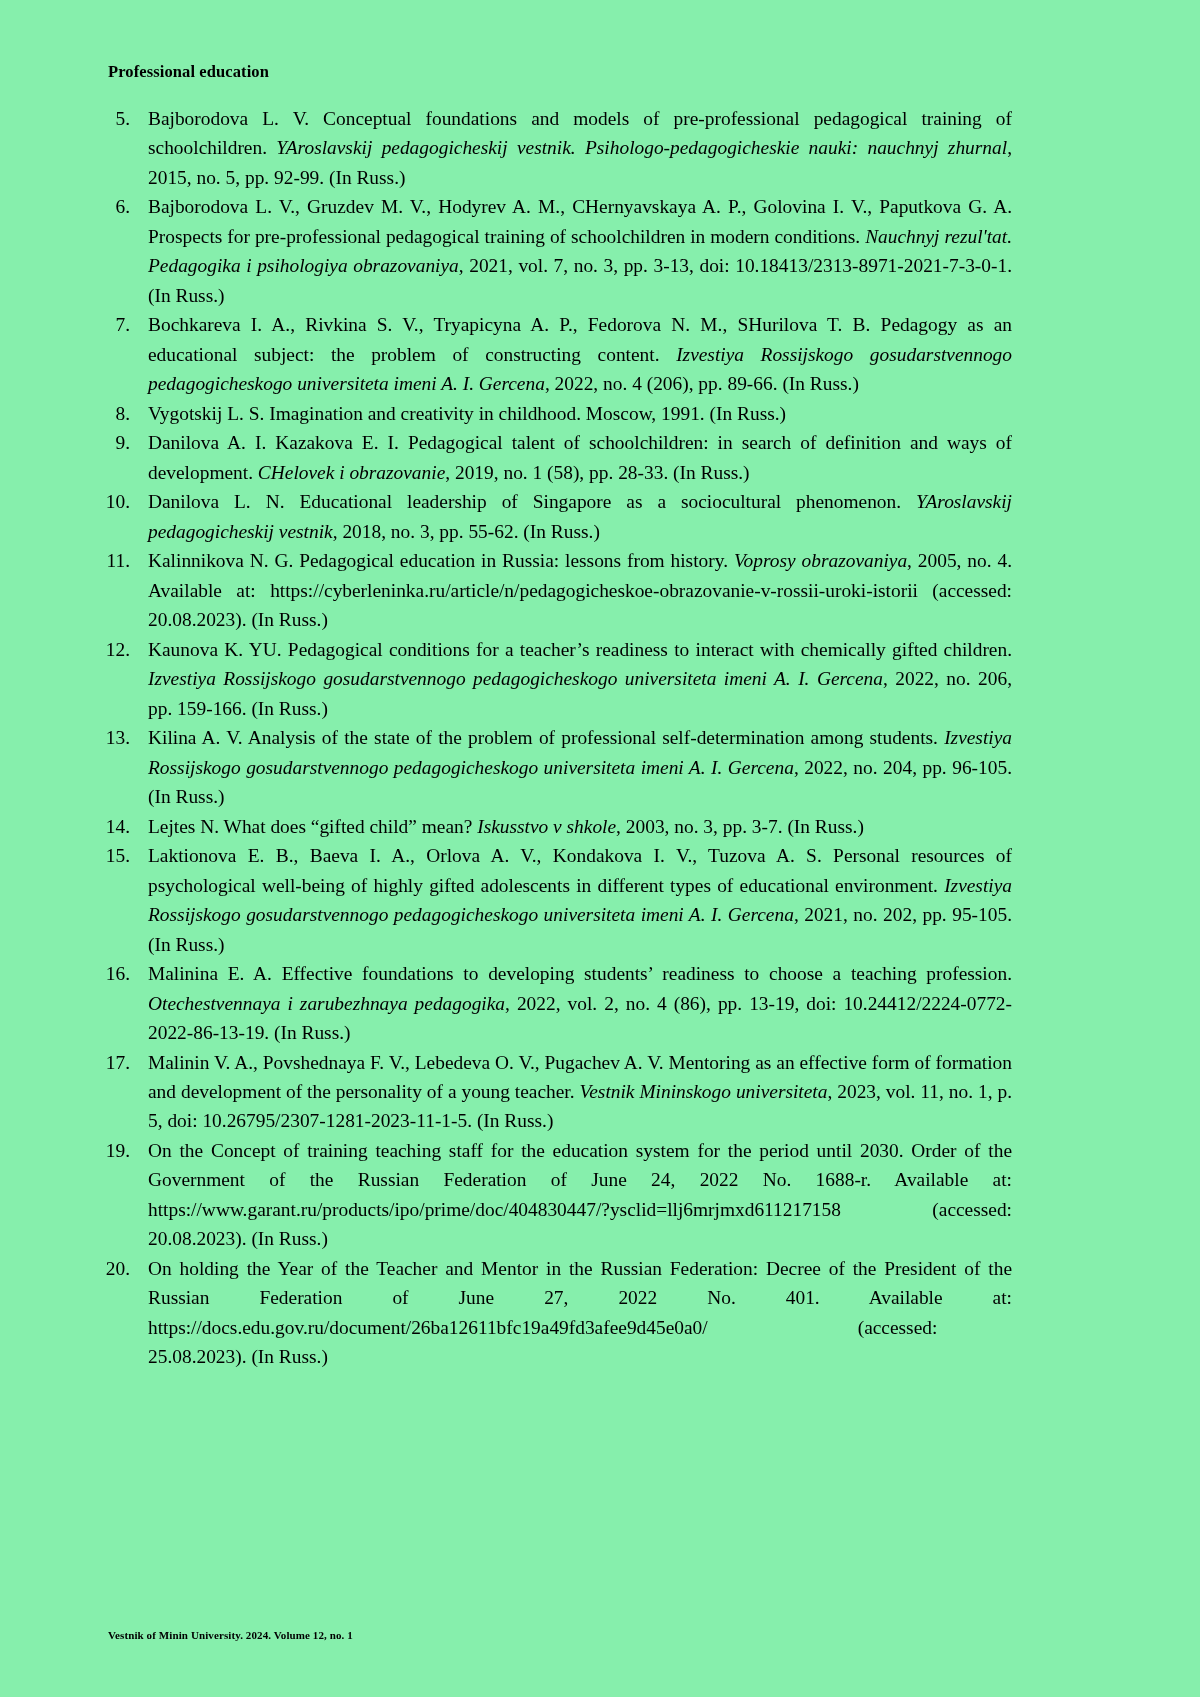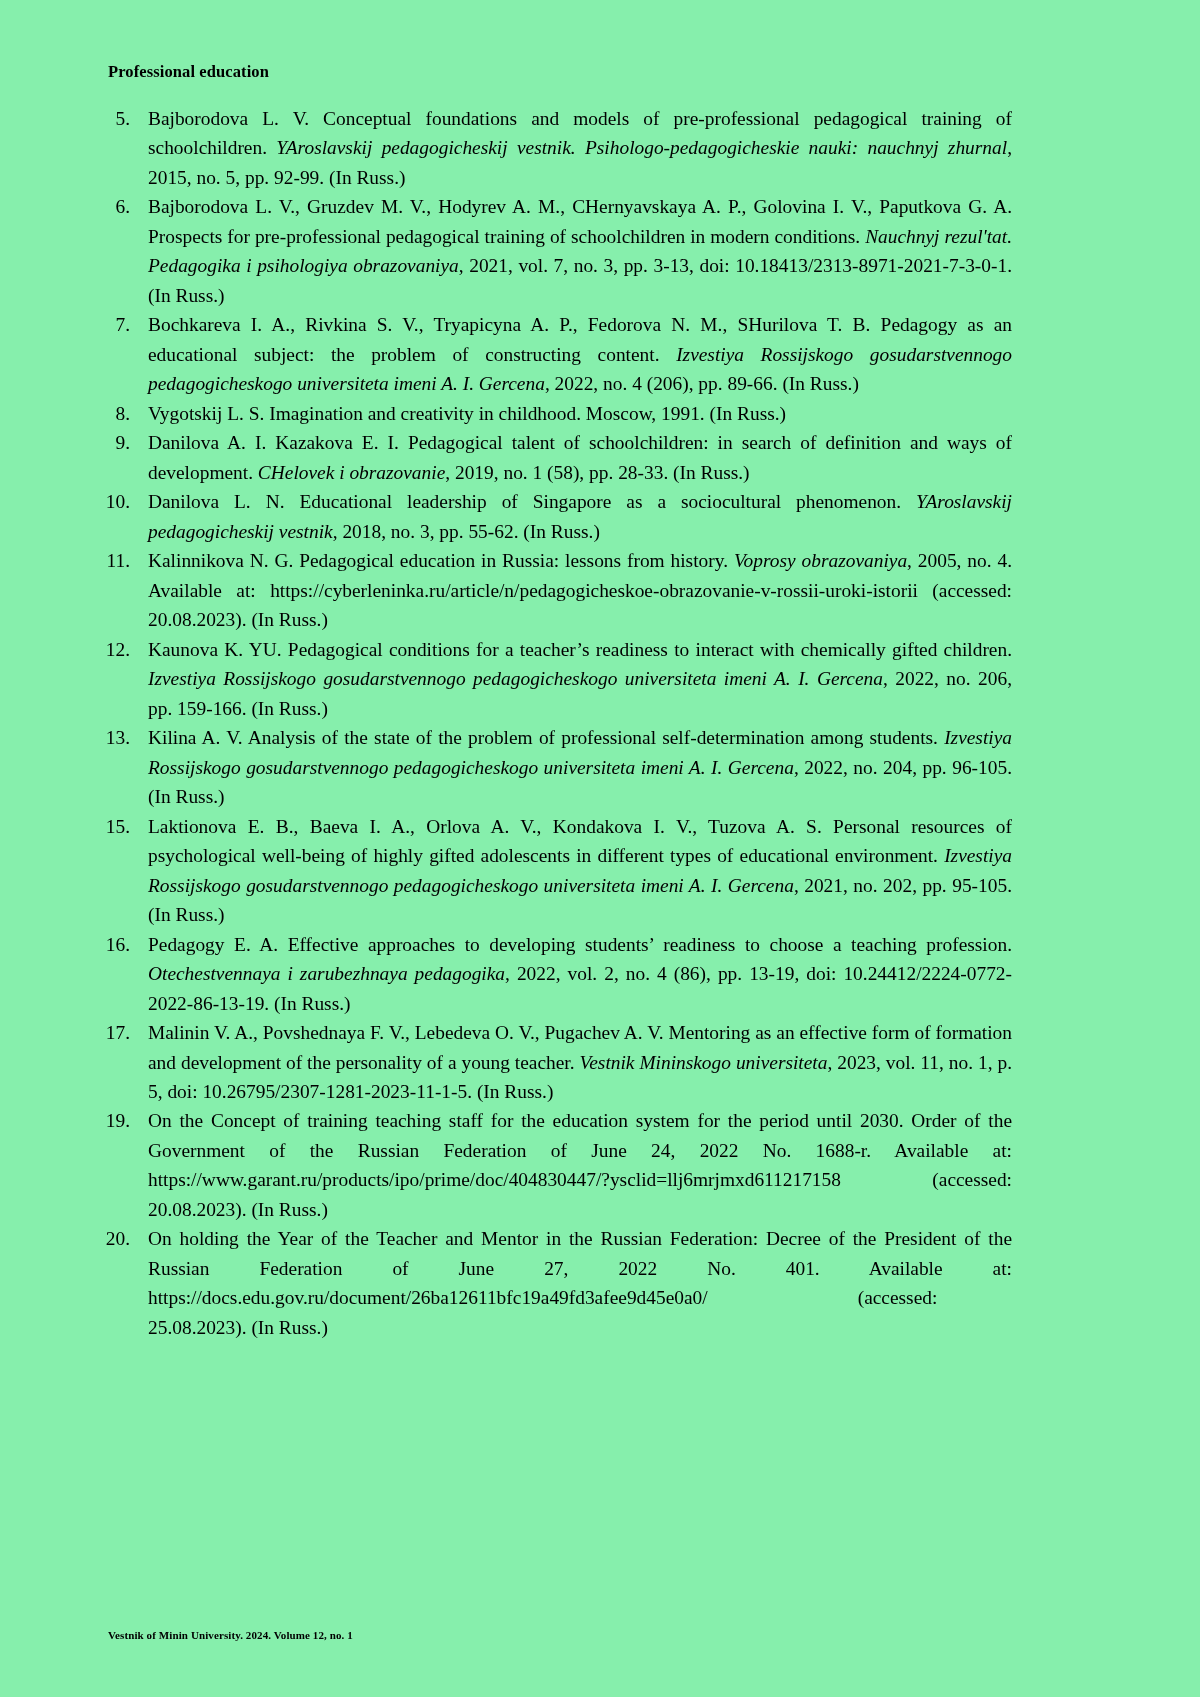--- a/index.html
+++ b/index.html
@@ -103,26 +103,30 @@
       </div>
       <div class="ref">
         <span class="num">12.</span>
         <span class="body"><span>Kaunova K. YU. Pedagogical conditions for a teacher’s readiness to interact with chemically gifted children. </span><i>Izvestiya Rossijskogo gosudarstvennogo pedagogicheskogo universiteta imeni A. I. Gercena</i><span>, 2022, no. 206, pp. 159-166. (In Russ.)</span></span>
       </div>
       <div class="ref">
         <span class="num">13.</span>
         <span class="body"><span>Kilina A. V. Analysis of the state of the problem of professional self-determination among students. </span><i>Izvestiya Rossijskogo gosudarstvennogo pedagogicheskogo universiteta imeni A. I. Gercena</i><span>, 2022, no. 204, pp. 96-105. (In Russ.)</span></span>
       </div>
       <div class="ref">
+        <span class="num">14.</span>
+        <span class="body"><span>Lejtes N. What does “gifted child” mean? </span><i>Iskusstvo v shkole</i><span>, 2003, no. 3, pp. 3-7. (In Russ.)</span></span>
+      </div>
+      <div class="ref">
         <span class="num">15.</span>
         <span class="body"><span>Laktionova E. B., Baeva I. A., Orlova A. V., Kondakova I. V., Tuzova A. S. Personal resources of psychological well-being of highly gifted adolescents in different types of educational environment. </span><i>Izvestiya Rossijskogo gosudarstvennogo pedagogicheskogo universiteta imeni A. I. Gercena</i><span>, 2021, no. 202, pp. 95-105. (In Russ.)</span></span>
       </div>
       <div class="ref">
         <span class="num">16.</span>
-        <span class="body"><span>Pedagogy E. A. Effective approaches to developing students’ readiness to choose a teaching profession. </span><i>Otechestvennaya i zarubezhnaya pedagogika</i><span>, 2022, vol. 2, no. 4 (86), pp. 13-19, doi: 10.24412/2224-0772-2022-86-13-19. (In Russ.)</span></span>
+        <span class="body"><span>Malinina E. A. Effective foundations to developing students’ readiness to choose a teaching profession. </span><i>Otechestvennaya i zarubezhnaya pedagogika</i><span>, 2022, vol. 2, no. 4 (86), pp. 13-19, doi: 10.24412/2224-0772-2022-86-13-19. (In Russ.)</span></span>
       </div>
       <div class="ref">
         <span class="num">17.</span>
         <span class="body"><span>Malinin V. A., Povshednaya F. V., Lebedeva O. V., Pugachev A. V. Mentoring as an effective form of formation and development of the personality of a young teacher. </span><i>Vestnik Mininskogo universiteta</i><span>, 2023, vol. 11, no. 1, p. 5, doi: 10.26795/2307-1281-2023-11-1-5. (In Russ.)</span></span>
       </div>
       <div class="ref">
         <span class="num">19.</span>
         <span class="body"><span>On the Concept of training teaching staff for the education system for the period until 2030. Order of the Government of the Russian Federation of June 24, 2022 No. 1688-r. Available at: https://www.garant.ru/products/ipo/prime/doc/404830447/?ysclid=llj6mrjmxd611217158 (accessed: 20.08.2023). (In Russ.)</span></span>
       </div>
       <div class="ref">

